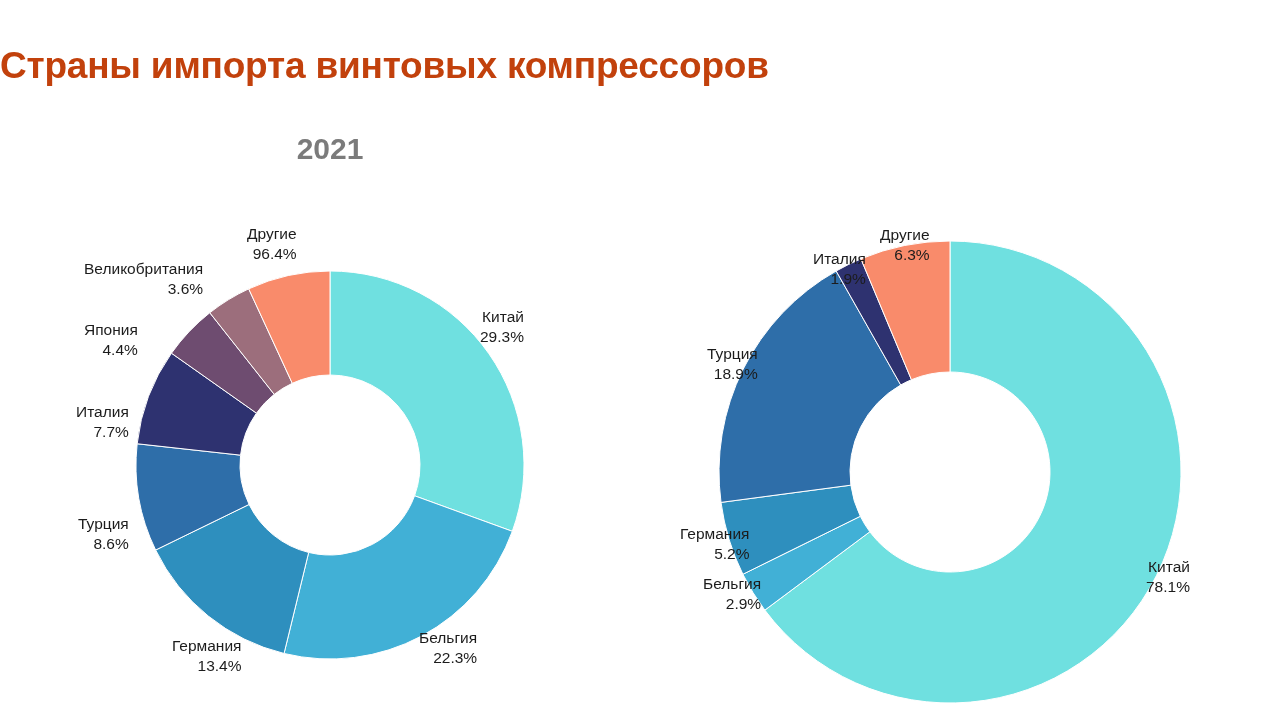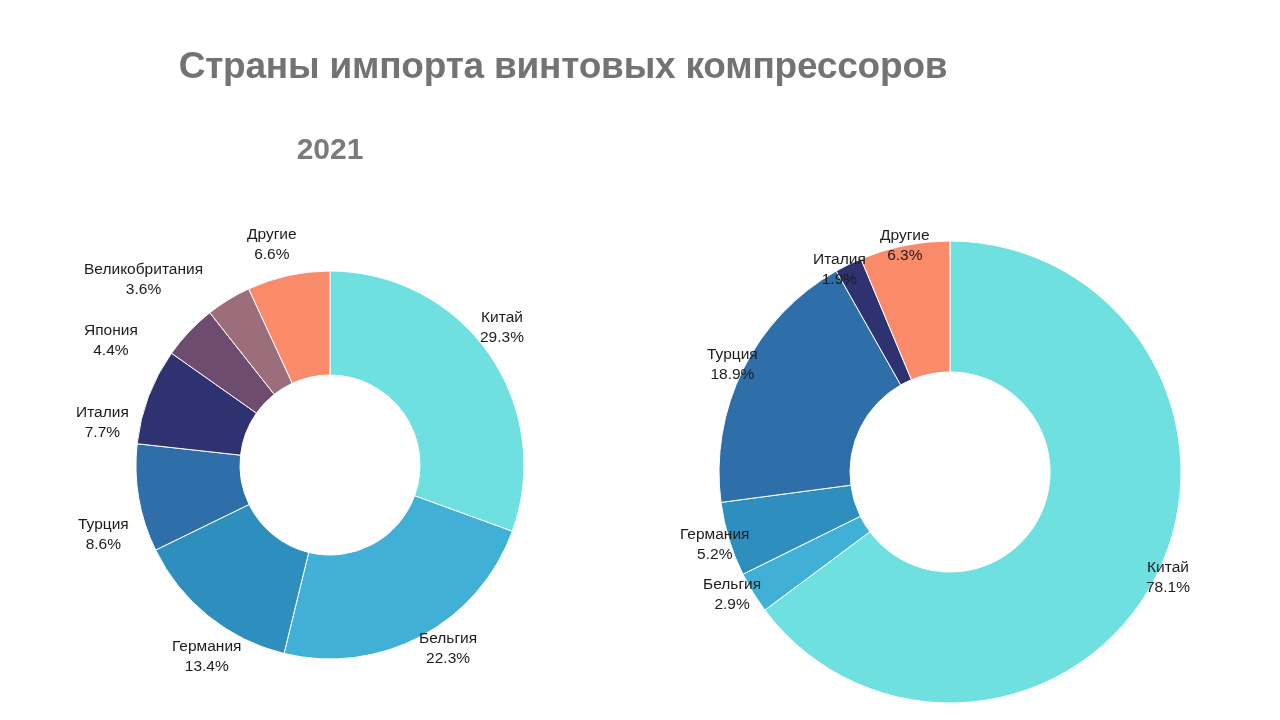--- a/index.html
+++ b/index.html
@@ -18,25 +18,24 @@
     position: relative;
     width: 1280px;
     height: 720px;
     background: #ffffff;
   }
   .chart-title {
     position: absolute;
     left: 0;
     top: 45px;
     width: 1126px;
-    text-align: center;
     font-size: 37px;
     font-weight: bold;
     letter-spacing: -0.2px;
-    color: #737373;
+    color: #c2410c;
   }
   .panel-heading {
     position: absolute;
     top: 132px;
     font-size: 30px;
     font-weight: bold;
     color: #7b7b7b;
     text-align: center;
   }
   #heading-2021 { left: 180px; width: 300px; }
@@ -51,21 +50,21 @@
   .donut-svg { display: block; width: 100%; height: 100%; }
 
   .slice-label {
     position: absolute;
     font-size: 15.5px;
     line-height: 1.28;
     color: #1c1c1c;
     white-space: nowrap;
   }
   .slice-label .pct { display: block; }
-  .lbl-center{ text-align: center; }
+  .lbl-center{ text-align: right; }
 
   
   #l21-other  { left: 247px;  top: 224px; }
   #l21-uk     { left: 84px;   top: 259px; }
   #l21-japan  { left: 84px;  top: 320px; }
   #l21-italy  { left: 76px;   top: 402px; }
   #l21-turkey { left: 78px;   top: 514px; }
   #l21-germany{ left: 172px;  top: 636px; }
   #l21-belgium{ left: 419px;  top: 628px; }
   #l21-china  { left: 480px;  top: 307px; }
@@ -97,21 +96,21 @@
           <path d="M 2.167045981136596 173.7526038216699 A 194 194 0 0 1 36.460051522277524 83.19175014033578 L 121.45053936600503 143.1301933640733 A 90 90 0 0 0 105.54141308403244 185.14296053582623 Z" fill="#2E3270" stroke="#ffffff" stroke-width="1"></path>
           <path d="M 36.460051522277524 83.19175014033578 A 194 194 0 0 1 74.78974654125649 42.73216044290689 L 139.23235664285096 124.3602806178434 A 90 90 0 0 0 121.45053936600503 143.1301933640733 Z" fill="#6E4C70" stroke="#ffffff" stroke-width="1"></path>
           <path d="M 74.78974654125649 42.73216044290689 A 194 194 0 0 1 113.70066128739478 18.8568266298887 L 157.2838119374512 113.28409482829888 A 90 90 0 0 0 139.23235664285096 124.3602806178434 Z" fill="#9C6E7C" stroke="#ffffff" stroke-width="1"></path>
           <path d="M 113.70066128739478 18.8568266298887 A 194 194 0 0 1 194.99999999999997 1 L 194.99999999999997 105 A 90 90 0 0 0 157.2838119374512 113.28409482829888 Z" fill="#F98B6B" stroke="#ffffff" stroke-width="1"></path>
         </g>
     </svg>
   </div>
 
   <div class="slice-label lbl-center" id="l21-other">
     <span>Другие</span>
-    <span class="pct">6.6%</span>
+    <span class="pct">96.4%</span>
   </div>
   <div class="slice-label lbl-center" id="l21-uk">
     <span>Великобритания</span>
     <span class="pct">3.6%</span>
   </div>
   <div class="slice-label lbl-center" id="l21-japan">
     <span>Япония</span>
     <span class="pct">4.4%</span>
   </div>
   <div class="slice-label lbl-center" id="l21-italy">

